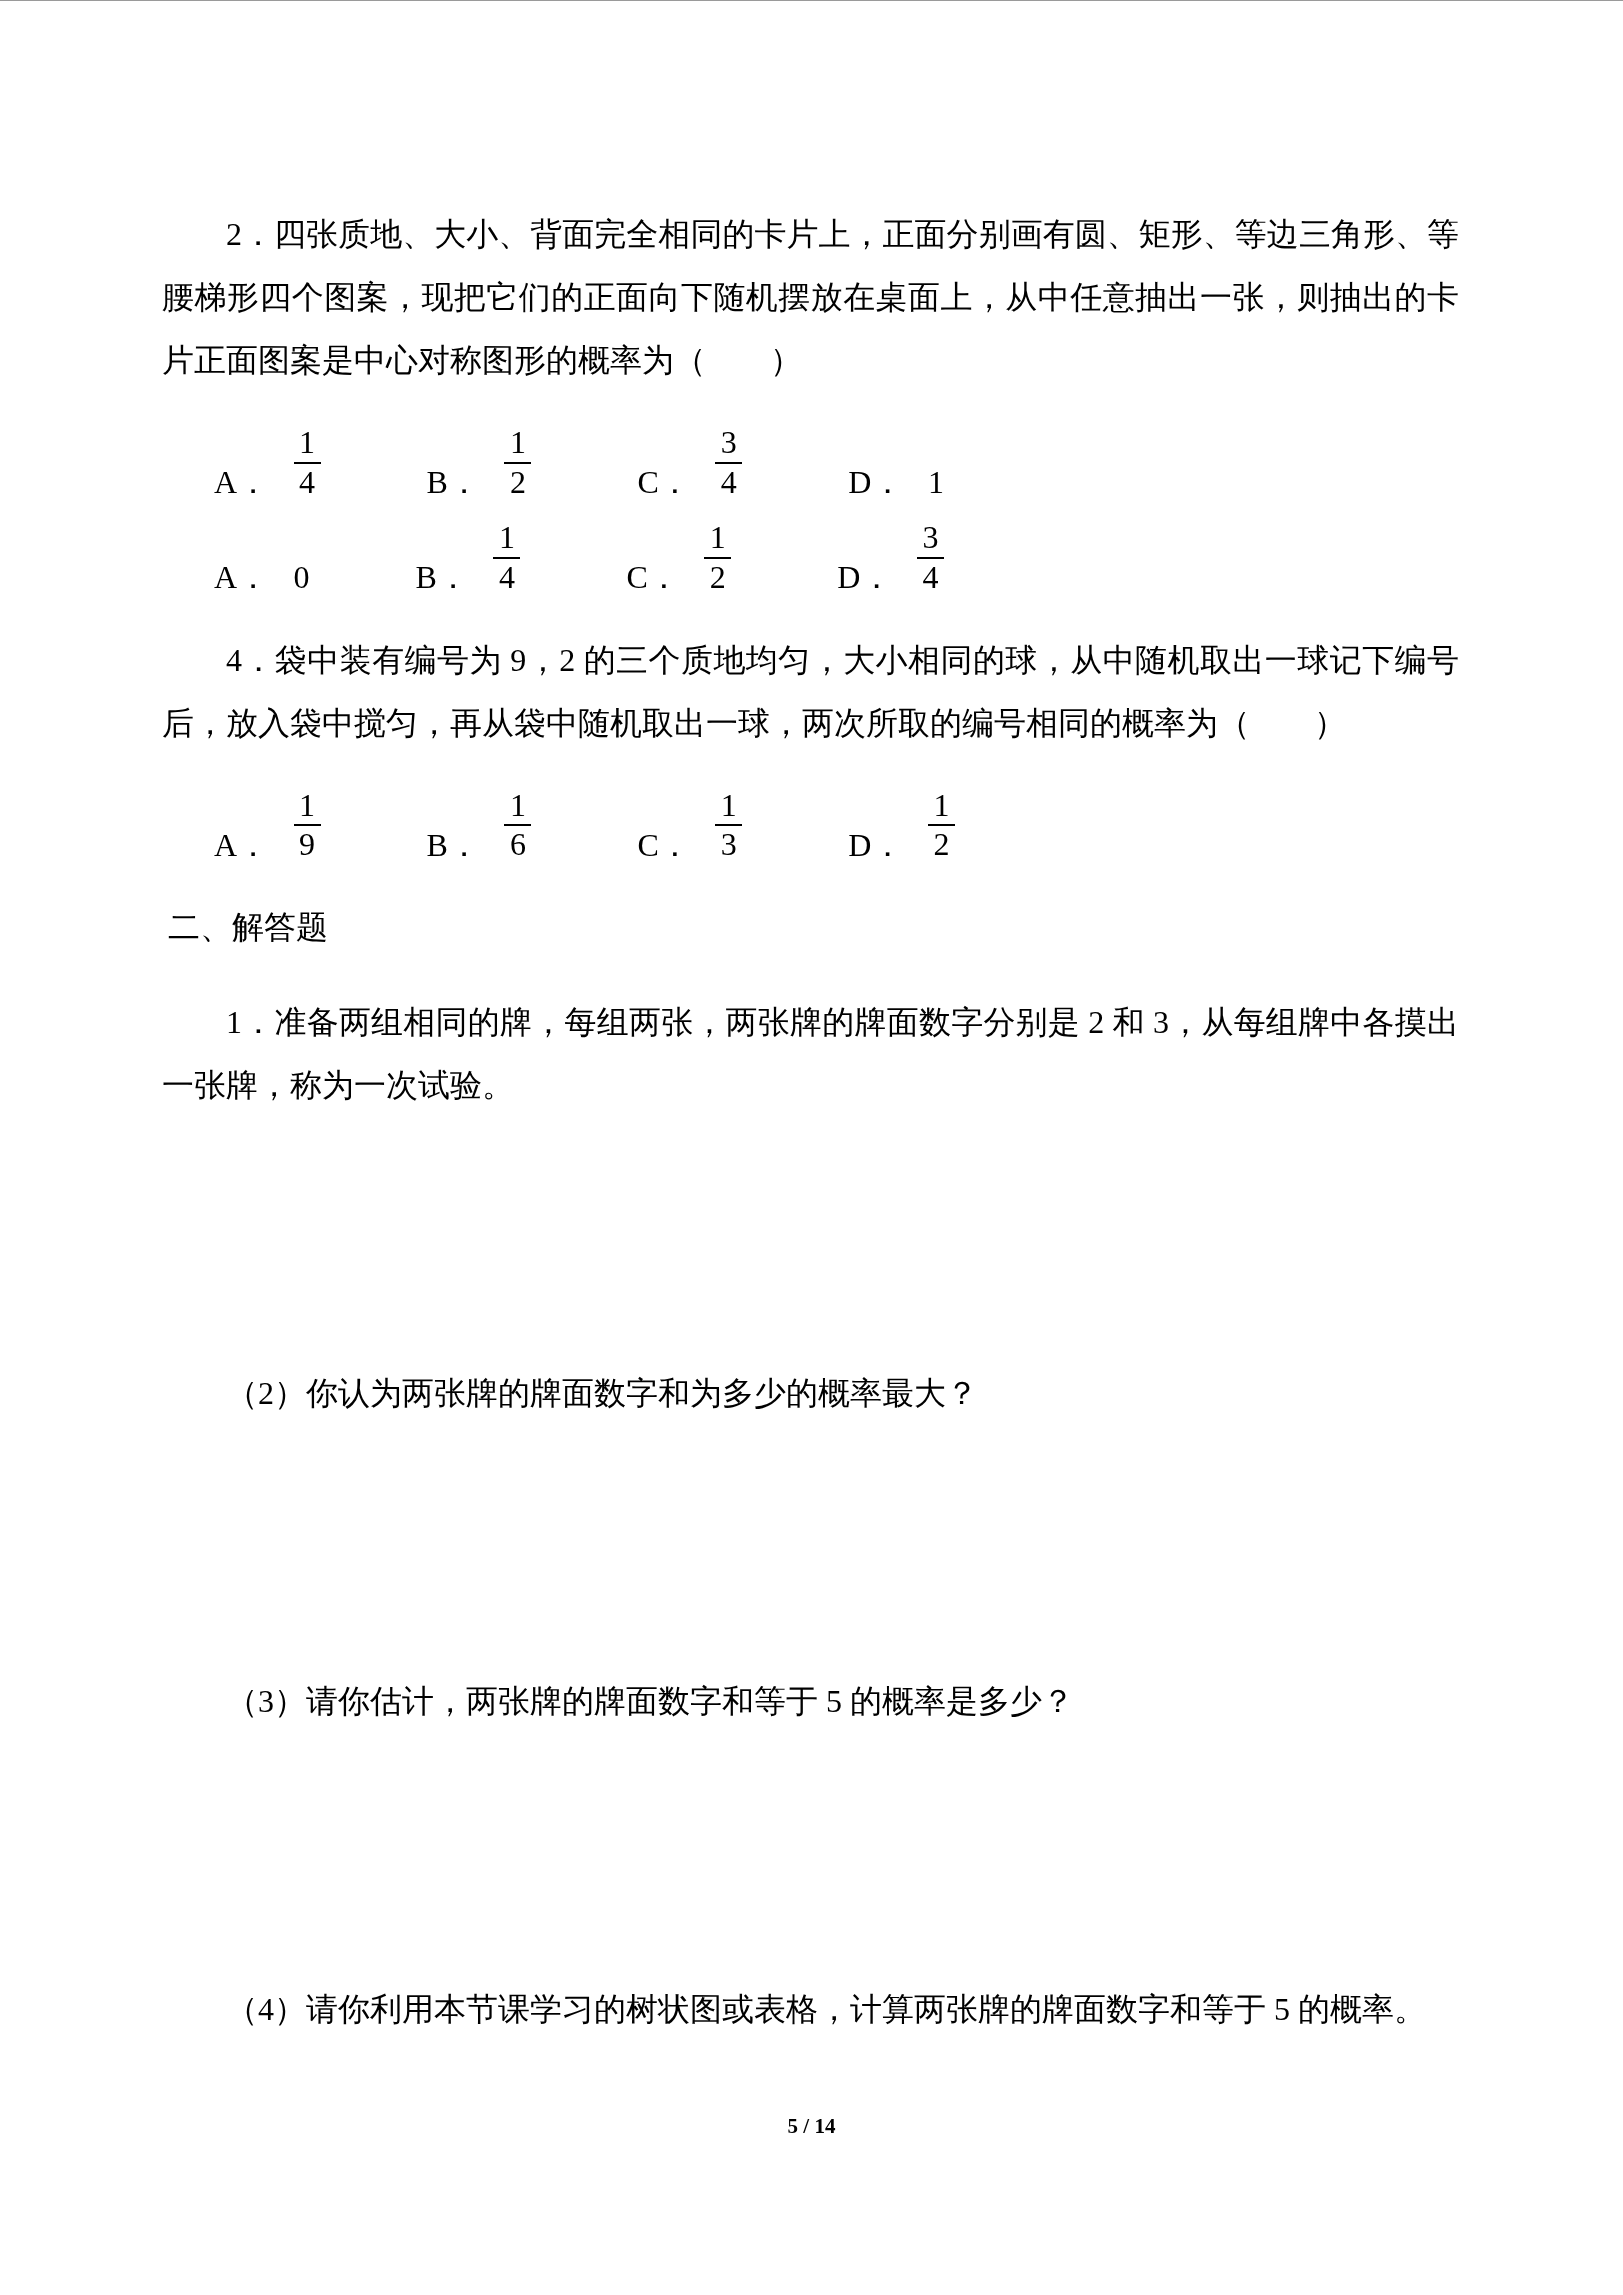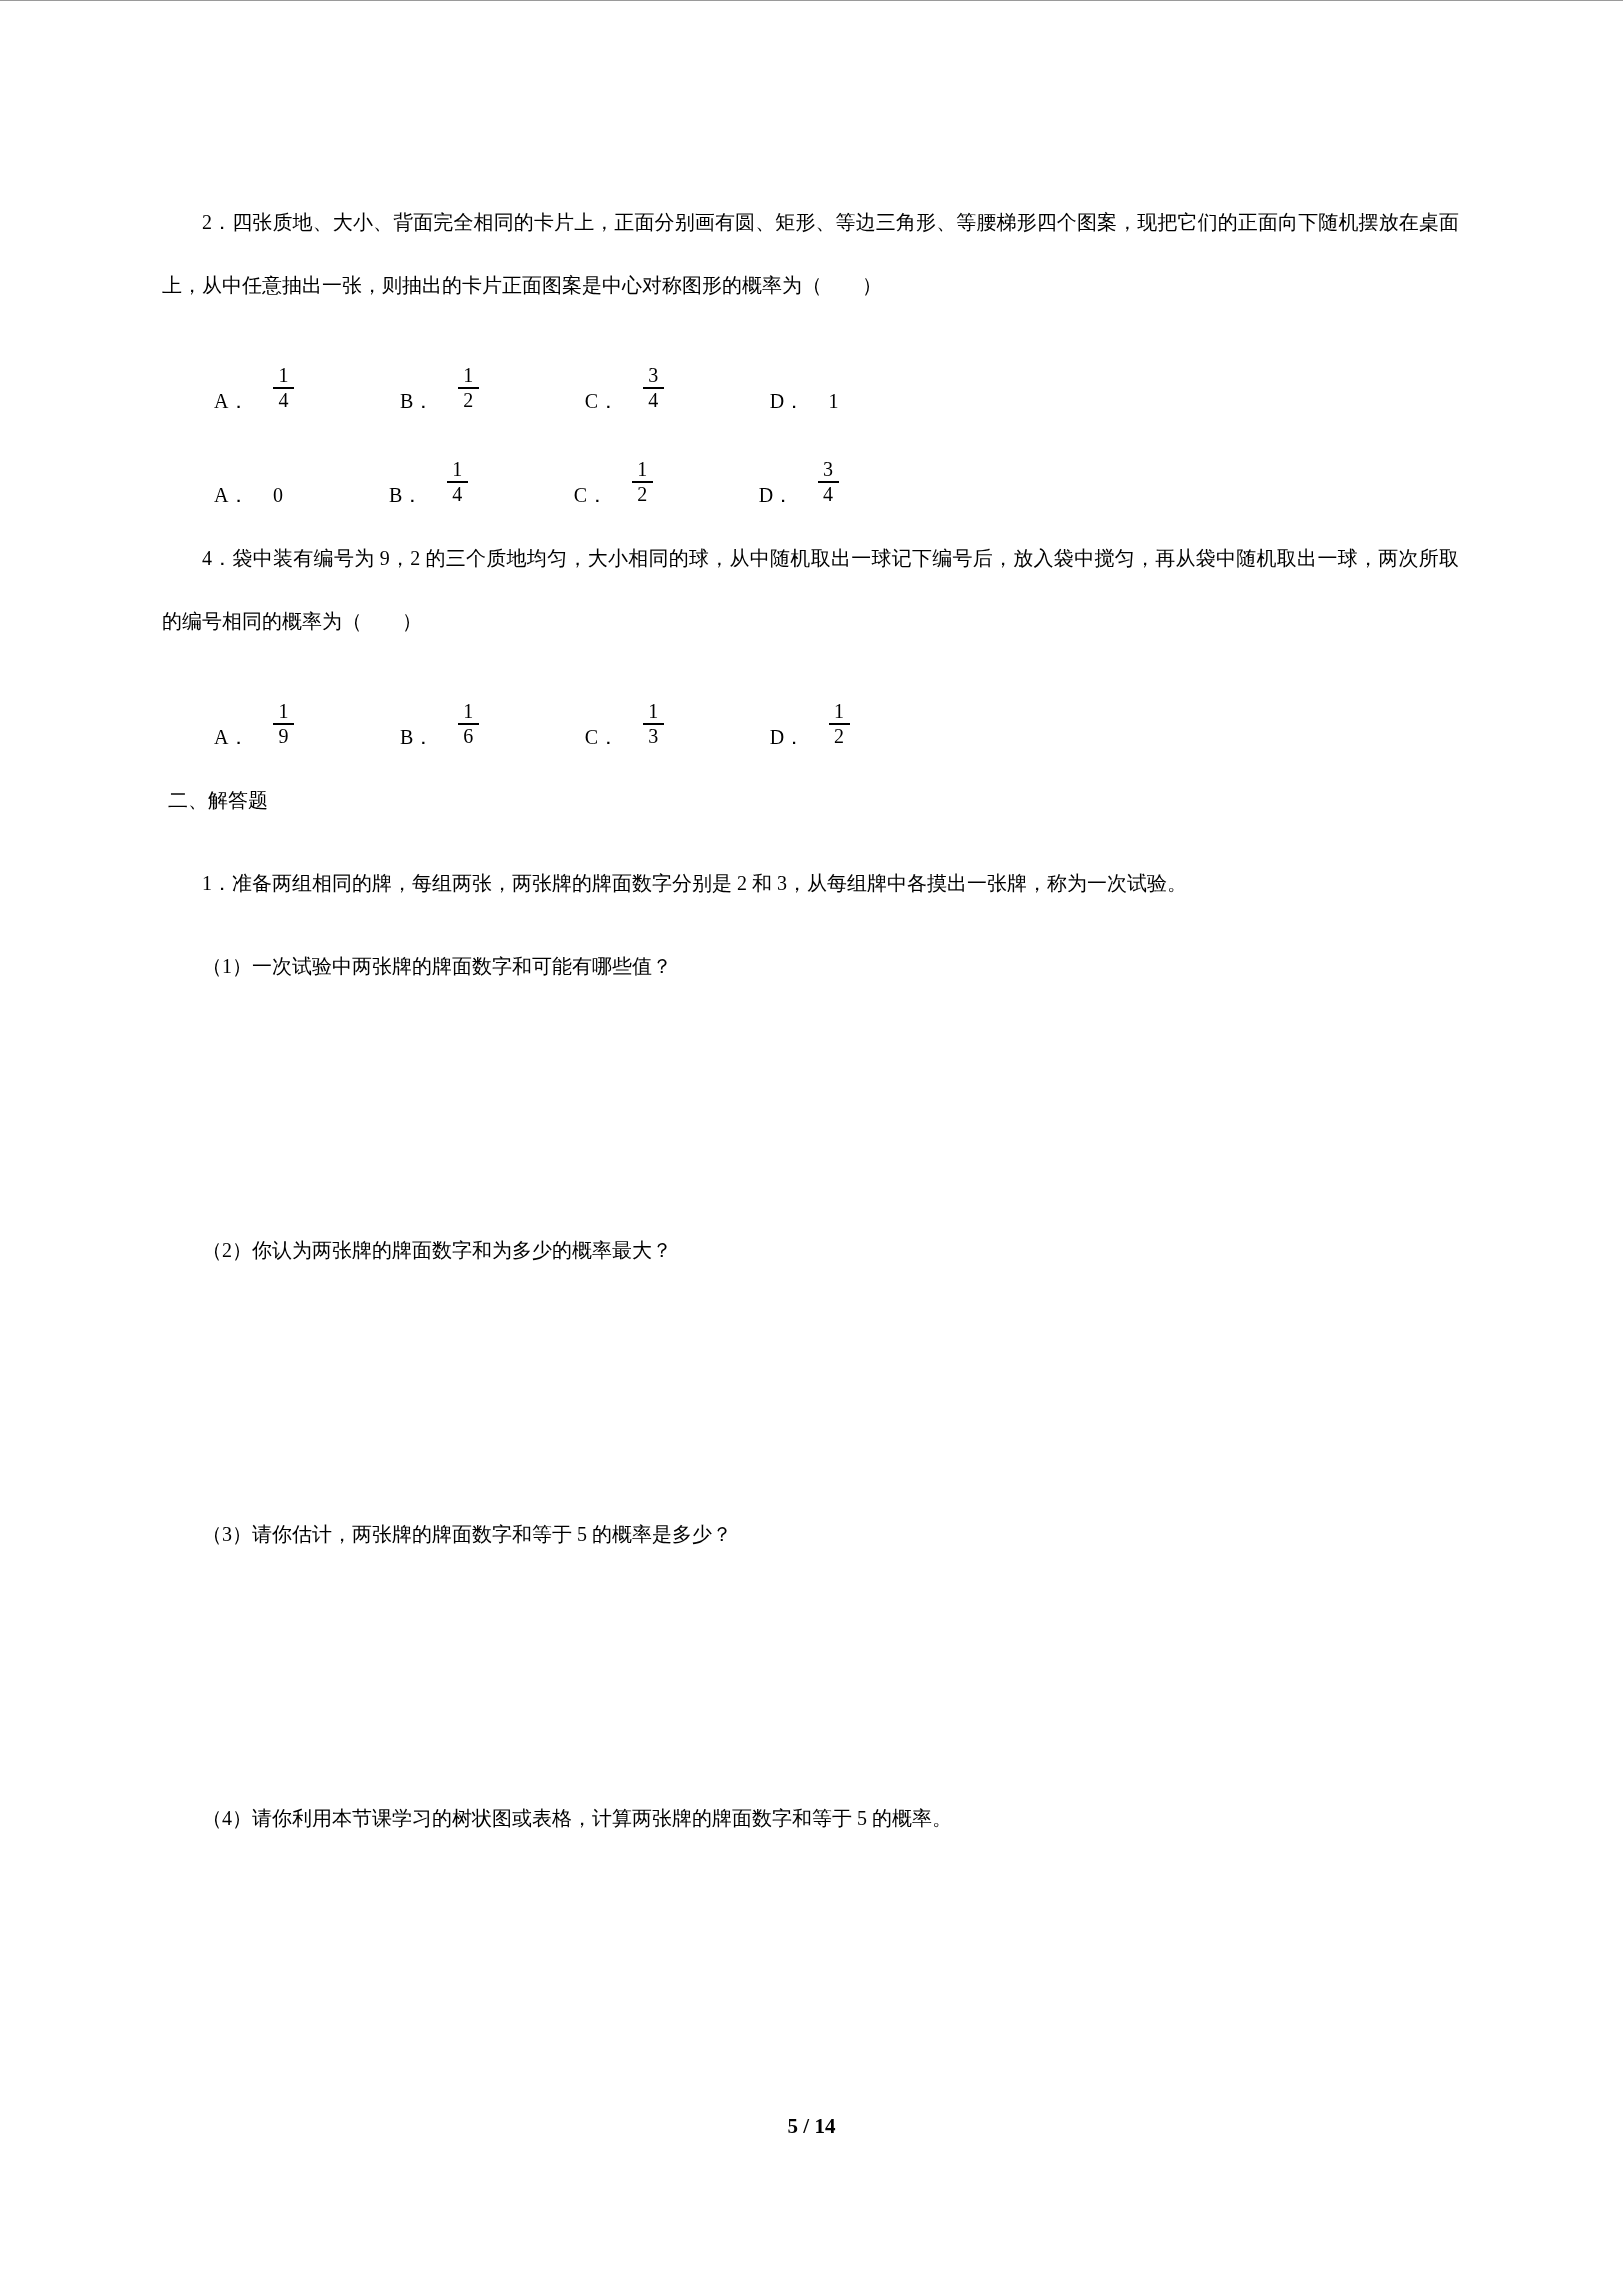--- a/index.html
+++ b/index.html
@@ -16,21 +16,21 @@
     color: #000000;
     font-family: "Liberation Serif", "DejaVu Serif", serif;
     border-top: 0.7px solid #9a9a9a;
     overflow: hidden;
   }
   .content {
     position: absolute;
     left: 162px;
     right: 164px;
     top: 170px;
-    font-size: 20px;
+    font-size: 32px;
   }
   .para {
     line-height: 63px;
     text-indent: 2em;
     text-align: justify;
   }
   .para.no-indent {
     text-indent: 0;
     margin-left: 6px;
   }
@@ -176,21 +176,20 @@
           <span class="num">1</span>
           <span class="den">2</span>
         </span>
       </span>
     </div>
 
     <p class="para no-indent">二、解答题</p>
 
     <p class="para">1．准备两组相同的牌，每组两张，两张牌的牌面数字分别是 2 和 3，从每组牌中各摸出一张牌，称为一次试验。</p>
 
-    <p class="para">（1）一次试验中两张牌的牌面数字和可能有哪些值？</p>
     <div class="answer-space"></div>
 
     <p class="para">（2）你认为两张牌的牌面数字和为多少的概率最大？</p>
     <div class="answer-space"></div>
 
     <p class="para">（3）请你估计，两张牌的牌面数字和等于 5 的概率是多少？</p>
     <div class="answer-space"></div>
 
     <p class="para">（4）请你利用本节课学习的树状图或表格，计算两张牌的牌面数字和等于 5 的概率。</p>
 

